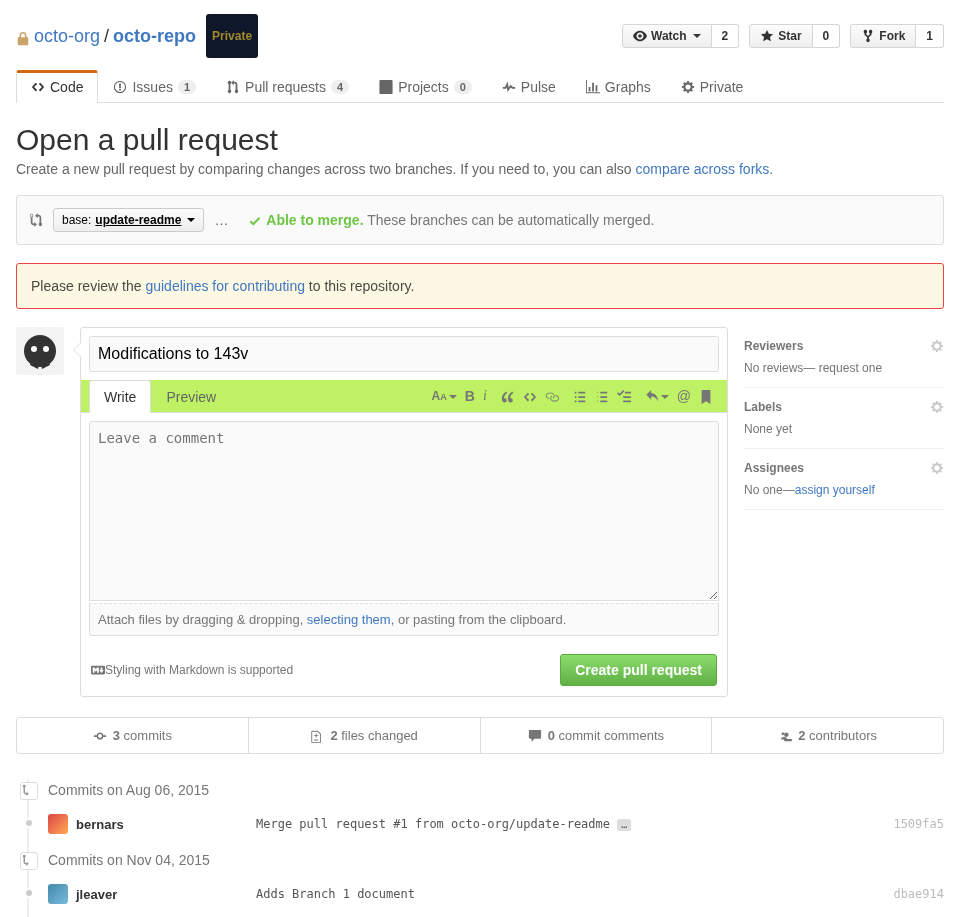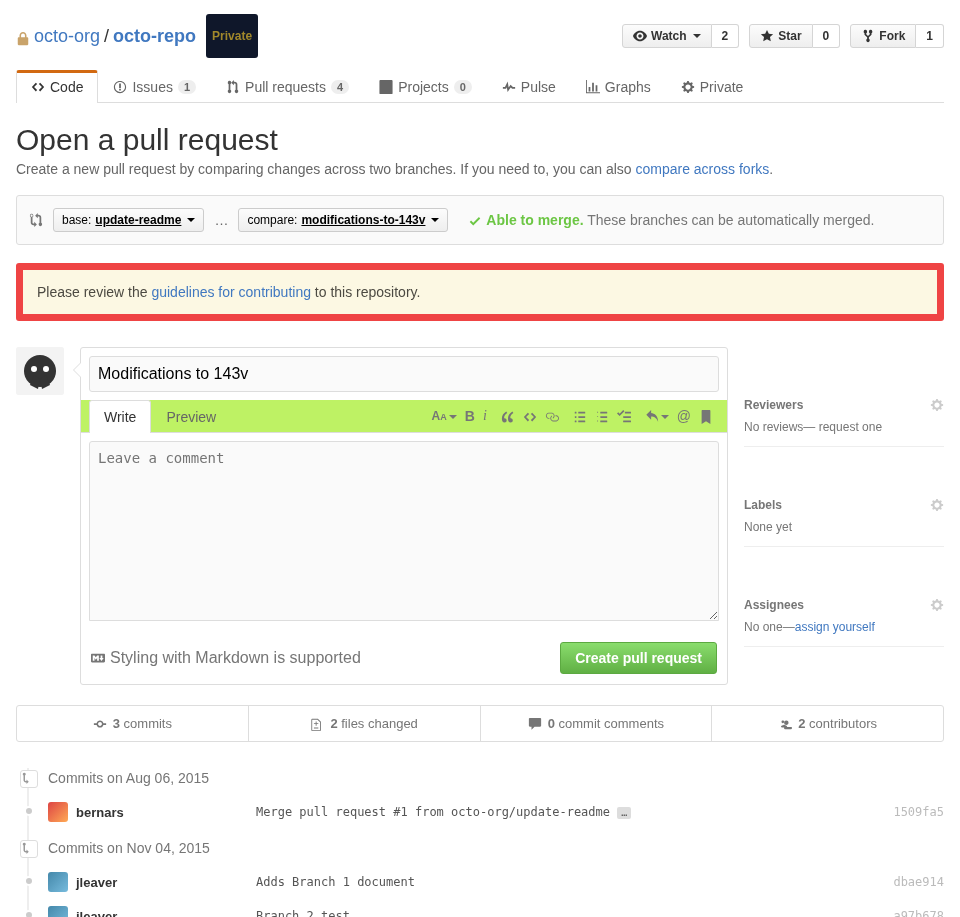--- a/index.html
+++ b/index.html
@@ -21,43 +21,43 @@
 .reponav-item.selected { color: #333; border-color: #e36209 #ddd transparent; border-top: 3px solid #d26911; border-radius: 3px 3px 0 0; background: #fff; padding-top: 6px; }
 .reponav-item .counter { background: #eee; color: #666; border-radius: 8px; padding: 1px 6px; font-size: 11px; font-weight: 600; }
 .page-title { font-size: 30px; font-weight: 400; margin-bottom: 4px; }
 .page-desc { color: #666; margin-bottom: 18px; }
 .compare-box { border: 1px solid #ddd; border-radius: 3px; background: #fafafa; padding: 12px; display: flex; align-items: center; gap: 10px; margin-bottom: 18px; }
 .branch-btn { background: linear-gradient(#fcfcfc,#eee); border: 1px solid #ccc; border-radius: 3px; padding: 4px 8px; font-size: 12px; display: inline-flex; align-items: center; gap: 4px; }
 .branch-btn .strong { font-weight: 600; text-decoration: underline; }
 .ellipsis { color: #666; }
 .able-merge { color: #6cc644; font-weight: 600; }
 .able-merge-text { color: #767676; }
-.flash-warn { border: 7px solid #ef4444; background: #fcf8e3; padding: 14px; border-radius: 3px; color: #4c4a42; margin-bottom: 26px; }
+.flash-warn { border: 1px solid #ef4444; background: #fcf8e3; padding: 14px; border-radius: 3px; color: #4c4a42; margin-bottom: 18px; }
 .pr-form-area { display: flex; gap: 16px; margin-bottom: 20px; }
 .avatar { width: 48px; height: 48px; min-width:48px; border-radius: 3px; background: #f4f4f4; display: flex; align-items: center; justify-content: center; overflow:hidden; }
 .avatar svg { width: 100%; height: 100%; }
 .form-box { flex: 1; border: 1px solid #ddd; border-radius: 3px; background: #fff; position: relative; }
 .form-box::before { content: ""; position: absolute; left: -8px; top: 14px; border: 8px solid transparent; border-right-color: #ddd; border-left: none; }
 .form-box::after { content: ""; position: absolute; left: -7px; top: 15px; border: 7px solid transparent; border-right-color: #fff; border-left: none; }
 .title-input { width: calc(100% - 16px); margin: 8px; padding: 8px; font-size: 16px; border: 1px solid #ddd; border-radius: 3px; background: #fafafa; }
 .tabs-row { display: flex; align-items: center; justify-content: space-between; padding: 0 8px; border-bottom: 1px solid #ddd; background: #bef264; }
 .write-tabs { display: flex; }
 .write-tab { padding: 8px 14px; font-size: 14px; color: #666; border: 1px solid transparent; border-bottom: none; margin-bottom: -1px; }
 .write-tab.active { border-color: #ddd; border-radius: 3px 3px 0 0; background: #fff; color: #333; }
 .toolbar { display: flex; gap: 14px; color: #767676; padding-right: 6px; }
 .toolbar-group { display: flex; gap: 8px; align-items: center; justify-content: flex-end; }
 .comment-body { padding: 8px; }
 .comment-textarea { width: 100%; height: 180px; padding: 8px; border: 1px solid #ddd; border-radius: 3px 3px 0 0; font-size: 14px; resize: vertical; background: #fafafa; }
 .attach-bar { border: 1px solid #ddd; border-top: 1px dashed #ddd; border-radius: 0 0 3px 3px; padding: 8px; font-size: 13px; color: #767676; background: #fafafa; margin-top: -1px; }
 .form-footer { display: flex; align-items: center; justify-content: space-between; padding: 10px; border-top: none; }
-.markdown-hint { font-size: 16px; color: #767676; display: flex; align-items: center; gap: 5px; }
+.markdown-hint { font-size: 12px; color: #767676; display: flex; align-items: center; }
 .btn-primary { background: linear-gradient(#8add6d,#60b044); border: 1px solid #5ca941; color: #fff; font-weight: 600; font-size: 14px; padding: 7px 14px; border-radius: 3px; }
 .sidebar { width: 200px; min-width: 200px; }
 .side-section { border-bottom: 1px solid #eee; padding: 12px 0; }
-.side-section h4 { font-size: 12px; font-weight: 600; color: #767676; display: flex; justify-content: space-between; align-items: flex-end; margin-top: 39px; }
+.side-section h4 { font-size: 12px; font-weight: 600; color: #767676; display: flex; justify-content: space-between; align-items: flex-end; }
 .side-section p { font-size: 12px; color: #767676; margin-top: 8px; }
 .gear { color: #ccc; }
 .stats-bar { border: 1px solid #ddd; border-radius: 3px; display: flex; margin-bottom: 20px; }
 .stats-item { flex: 1; text-align: center; padding: 10px; color: #767676; font-size: 13px; display:flex; align-items:center; justify-content:center; gap:6px; }
 .stats-item + .stats-item { border-left: 1px solid #ddd; }
 .commits-area { position: relative; padding-left: 32px; }
 .commits-area::before { content: ""; position: absolute; left: 11px; top: 6px; bottom: 0; width: 2px; background: #eee; }
 .commit-group-title { font-size: 14px; color: #767676; padding: 8px 0 12px; display: flex; align-items: center; position: relative; }
 .commit-group-title::before { content: ""; position: absolute; left: -28px; top: 8px; width: 16px; height: 16px; border-radius: 3px; background: #fff; border: 1px solid #ddd; }
 .commit-group-title svg { position: absolute; left: -26px; top: 10px; width: 12px; height: 12px; color: #999; }
@@ -173,25 +173,20 @@
 <div class="compare-box">
   <svg class="octicon" viewBox="0 0 14 16" style="color:#767676;">
         <path d="M5 12H4c-.27-.02-.48-.11-.69-.31-.21-.2-.3-.42-.31-.69V4.72A1.993 1.993 0 002 1a1.993 1.993 0 00-1 3.72V11c.03.78.34 1.47.94 2.06.6.59 1.28.91 2.06.94h1v2l3-3-3-3v2zM2 1.8c.66 0 1.2.55 1.2 1.2 0 .65-.55 1.2-1.2 1.2C1.35 4.2.8 3.65.8 3c0-.65.55-1.2 1.2-1.2zM13 11.28V5c-.03-.78-.34-1.47-.94-2.06-.6-.59-1.28-.91-2.06-.94H9V0L6 3l3 3V4h1c.27.02.48.11.69.31.21.2.3.42.31.69v6.28A1.993 1.993 0 0012 15a1.993 1.993 0 001-3.72z"></path>
       </svg>
   <button class="branch-btn">
         <span>base:</span> 
         <span class="strong">update-readme</span>
         <span class="caret"></span>
       </button>
   <span class="ellipsis">…</span>
-  <button class="branch-btn">
-        <span>compare:</span> 
-        <span class="strong">modifications-to-143v</span>
-        <span class="caret"></span>
-      </button>
   <span style="margin-left:10px;"><svg class="octicon" viewBox="0 0 12 16" style="color:#6cc644;">
           <path d="M12 5l-8 8-4-4 1.5-1.5L4 10l6.5-6.5z"></path>
         </svg> <span class="able-merge">Able to merge.</span> <span class="able-merge-text">These branches can be automatically merged.</span></span>
 </div>
 
 <div class="flash-warn">
   <span>Please review the </span><a href="#">guidelines for contributing</a><span> to this repository.</span>
 </div>
 
 <div class="pr-form-area">
@@ -246,20 +241,21 @@
                 </svg><span class="caret"></span></span>
           <span>@</span>
           <span><svg class="octicon" viewBox="0 0 10 16">
                   <path d="M9 0H1C.27 0 0 .27 0 1v15l5-3.09L10 16V1c0-.73-.27-1-1-1z"></path>
                 </svg></span>
         </div>
       </div>
     </div>
     <div class="comment-body">
       <textarea class="comment-textarea" placeholder="Leave a comment" style=""></textarea>
+      <div class="attach-bar"><span>Attach files by dragging &amp; dropping, </span><a href="#">selecting them</a><span>, or pasting from the clipboard.</span></div>
     </div>
     <div class="form-footer">
       <div class="markdown-hint">
             <svg class="octicon" viewBox="0 0 16 16">
               <path d="M14.85 3H1.15C.52 3 0 3.52 0 4.15v7.69C0 12.48.52 13 1.15 13h13.69c.64 0 1.15-.52 1.15-1.15v-7.7C16 3.52 15.48 3 14.85 3zM9 11H7V8L5.5 9.92 4 8v3H2V5h2l1.5 2L7 5h2v6zm2.99.5L9.5 8H11V5h2v3h1.5l-2.51 3.5z"></path>
             </svg>
             <span>Styling with Markdown is supported</span>
           </div>
       <button class="btn-primary">Create pull request</button>
     </div>

